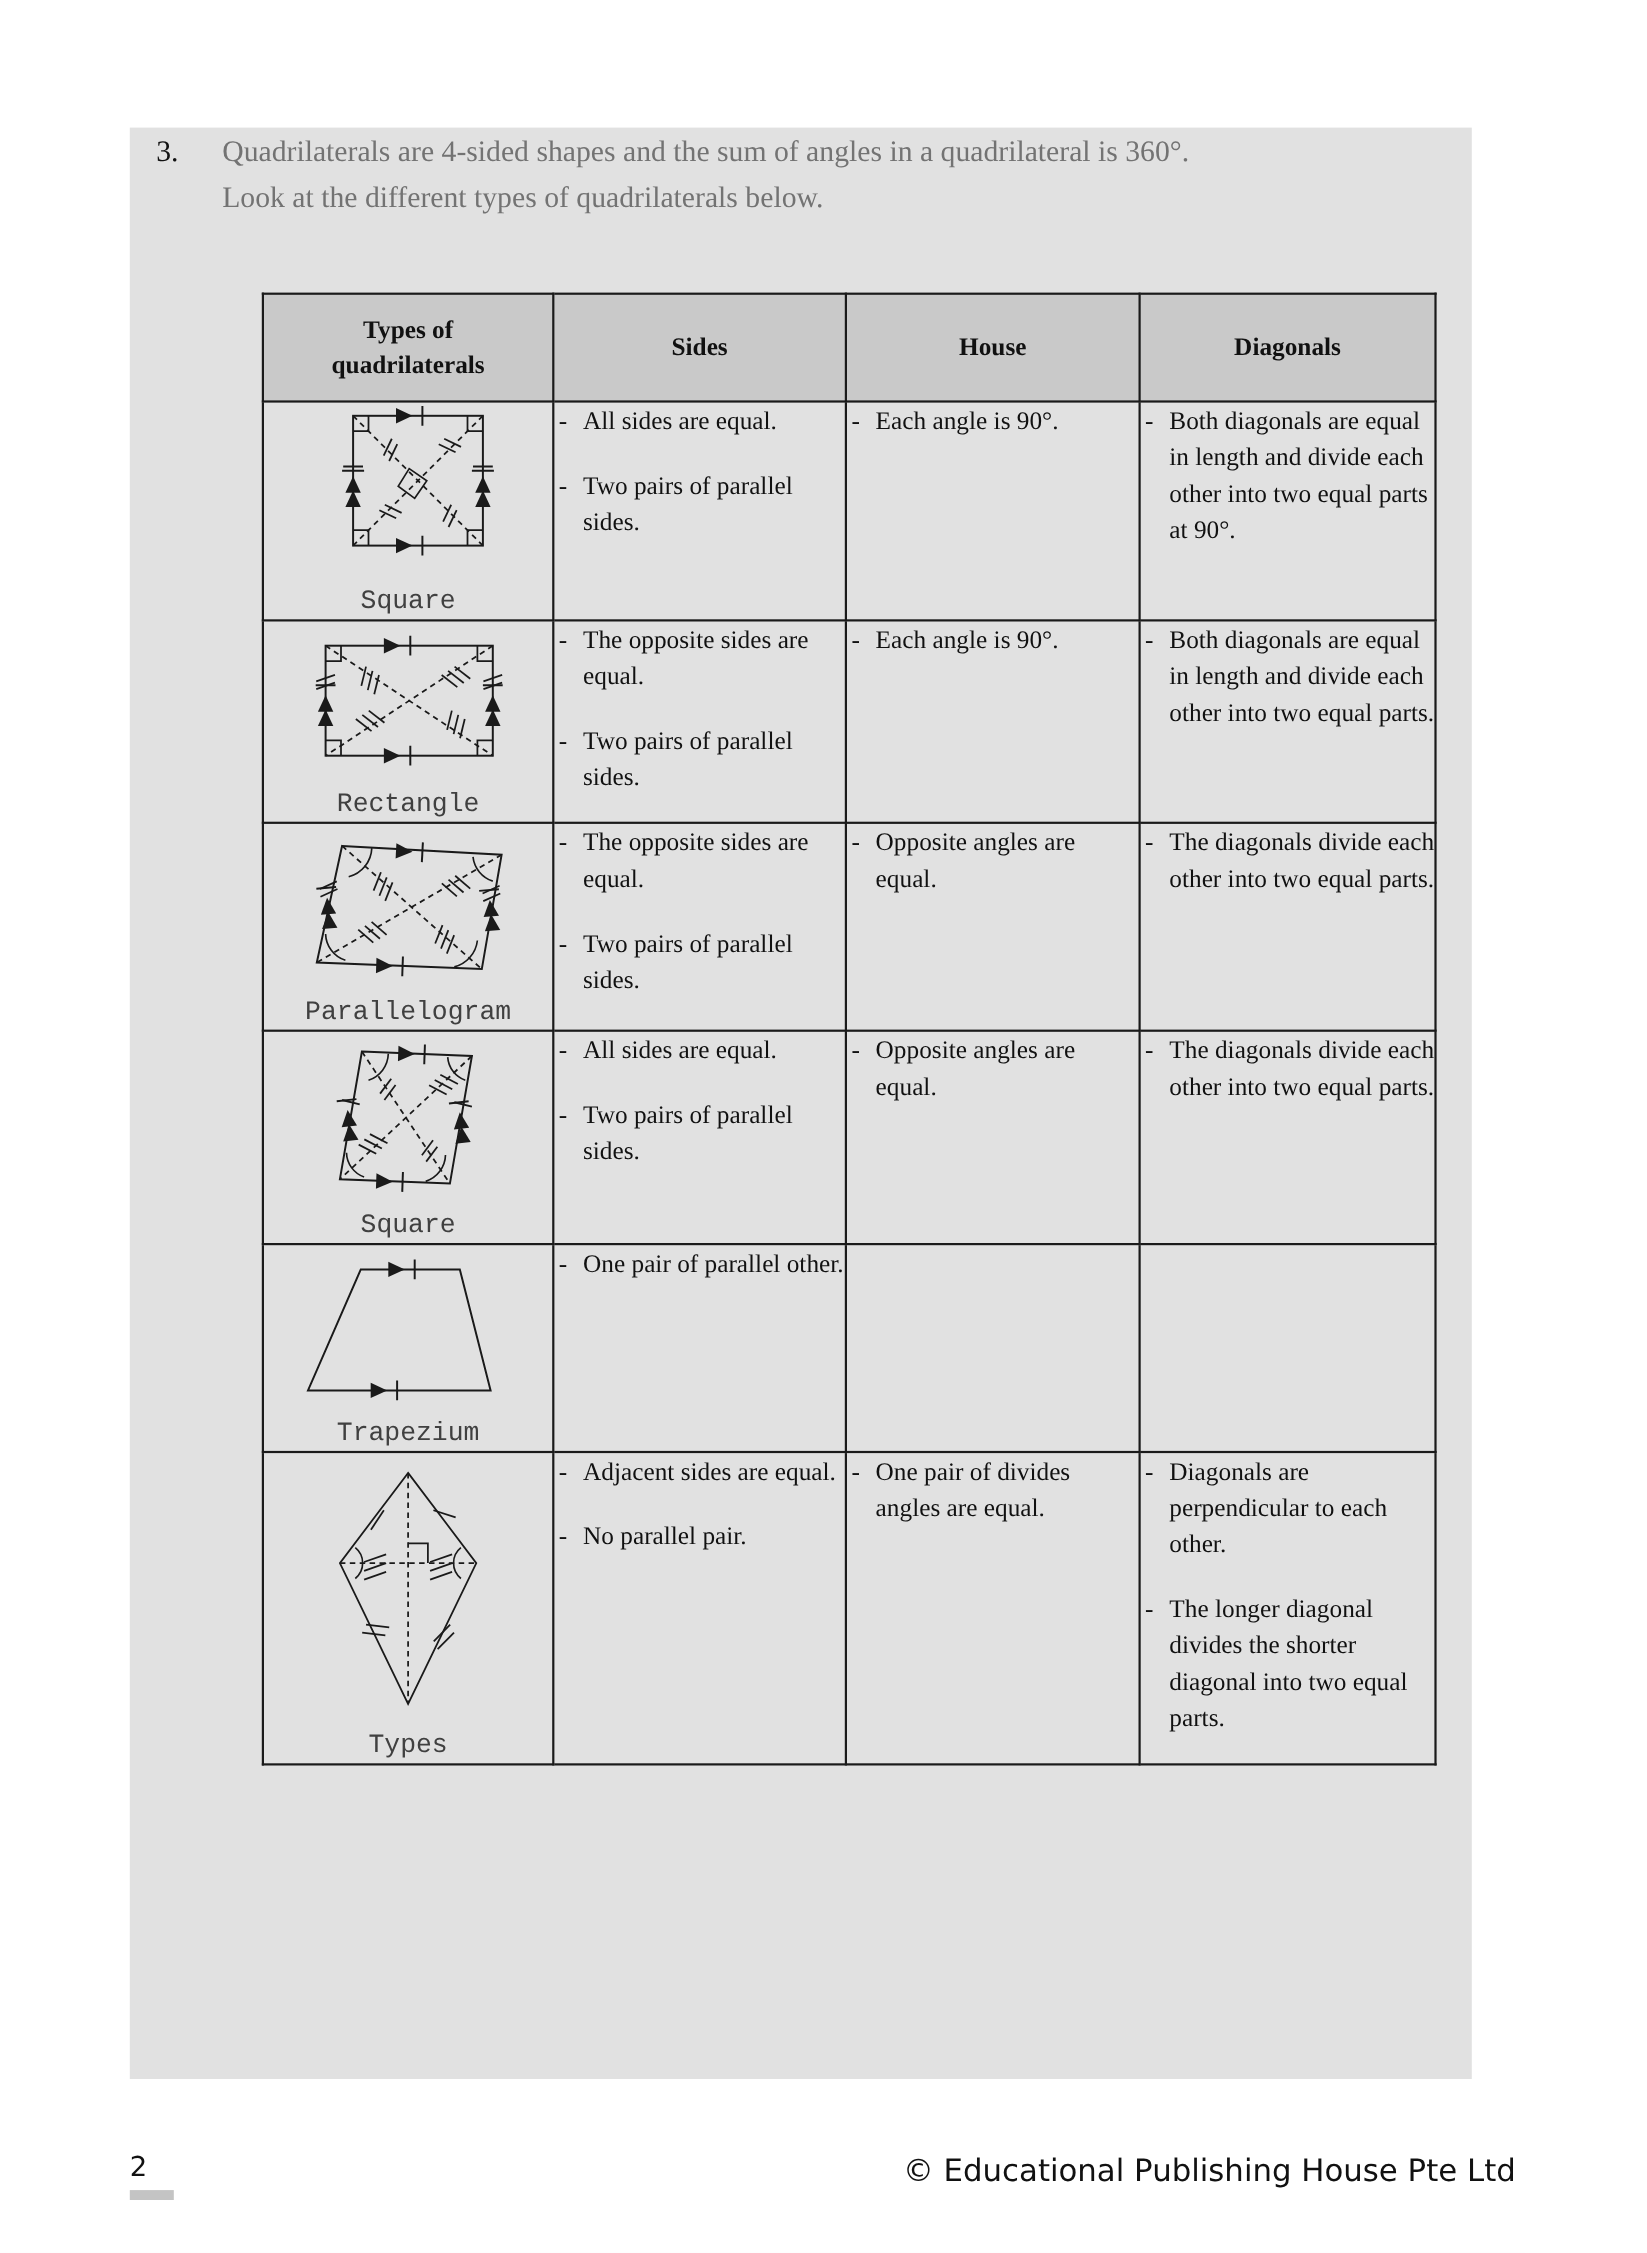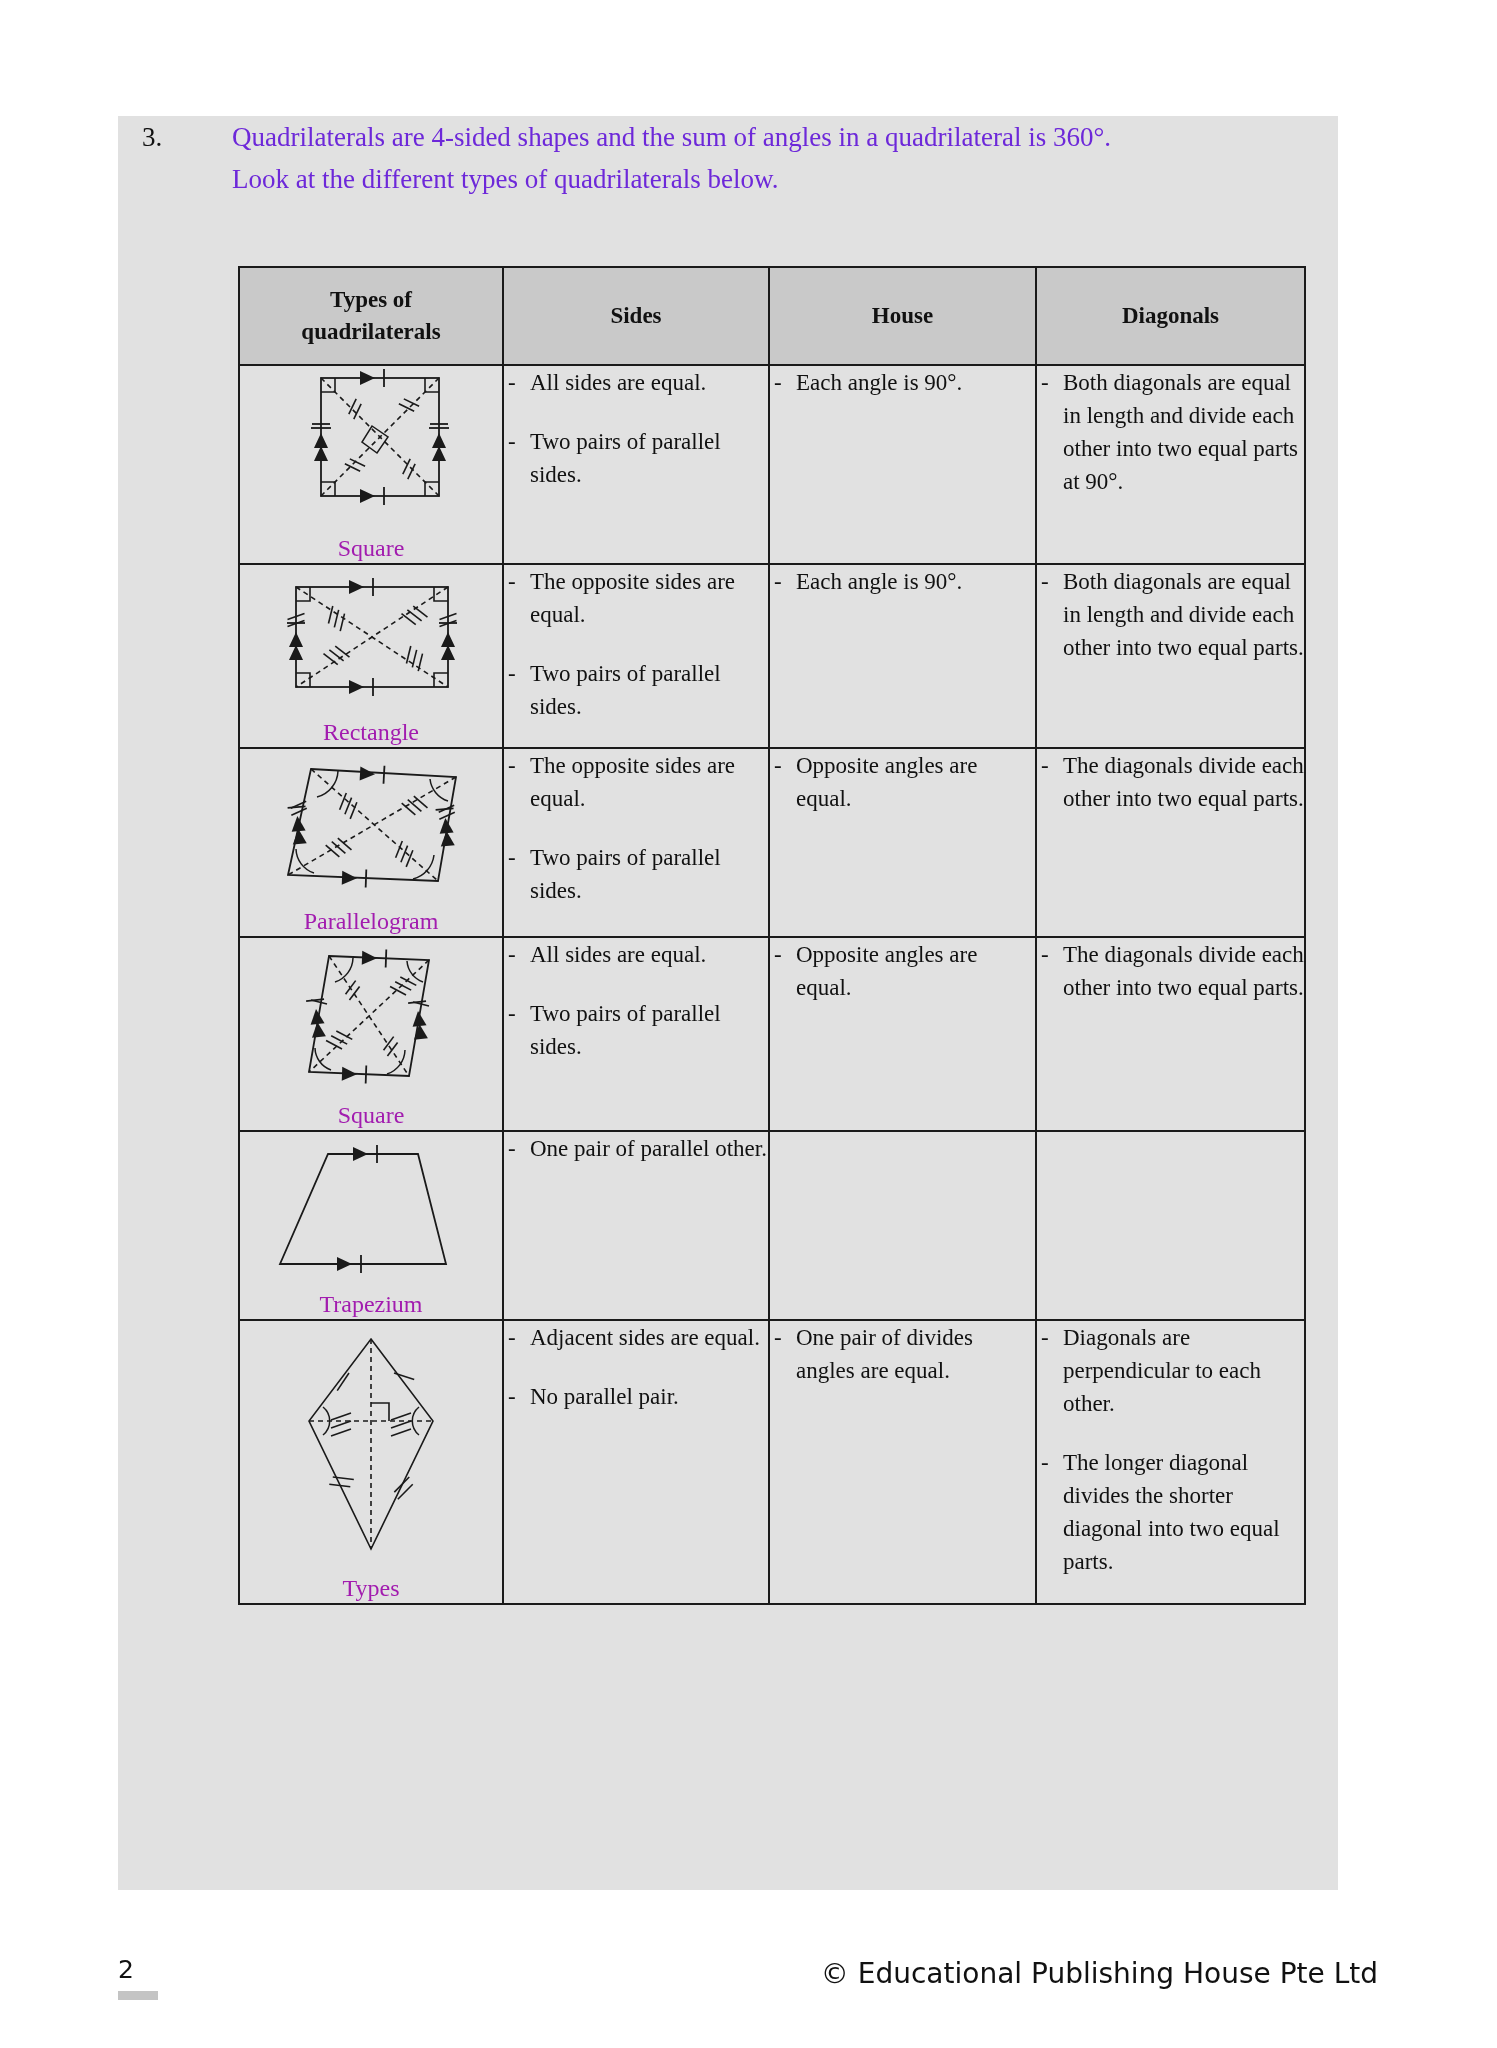--- a/index.html
+++ b/index.html
@@ -42,23 +42,22 @@
     text-align: left;
     padding-left: 24px;
     box-sizing: border-box;
     font-size: 27px;
     line-height: 42px;
     color: #111;
   }
   .q-lines {
     font-size: 27px;
     line-height: 42px;
-    color: #6d28d9;
+    color: #737373;
     white-space: nowrap;
-    margin-left: 30px;
   }
   .q-line { display: block; }
 
   
   #tbl {
     position: absolute;
     left: 120px;
     top: 150px;
     width: 1066px;
     border-collapse: collapse;
@@ -87,22 +86,23 @@
 
   
   .shape-cell {
     text-align: center;
     padding: 12px 4px 10px 4px;
   }
   .shape-cell svg { display: block; margin: 0 auto; }
   .shape-name {
     font-size: 24px;
     line-height: 30px;
-    color: #a21caf;
+    color: #404040;
     margin-top: 2px;
+    font-family: Liberation Mono, monospace;
   }
 
   
   .txt-cell { padding: 22px 10px 18px 14px; }
   .bullets { list-style: none; margin: 0; padding: 0; }
   .bullets li {
     position: relative;
     padding-left: 26px;
     font-size: 23px;
     line-height: 33px;

